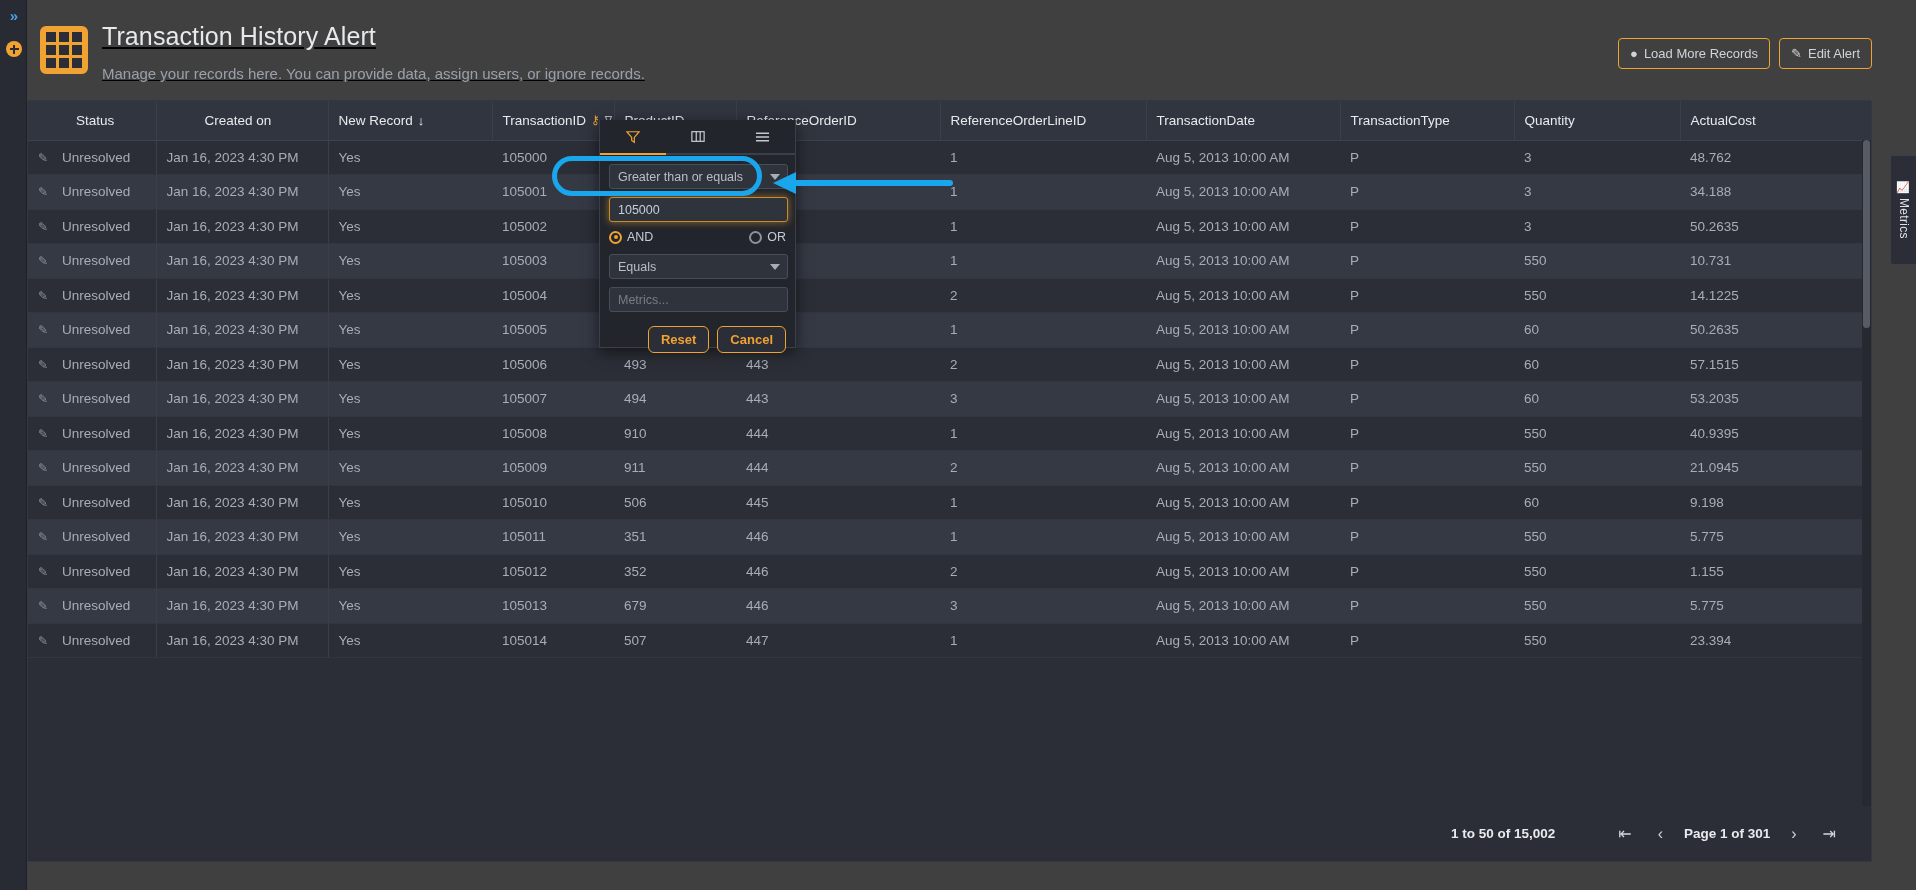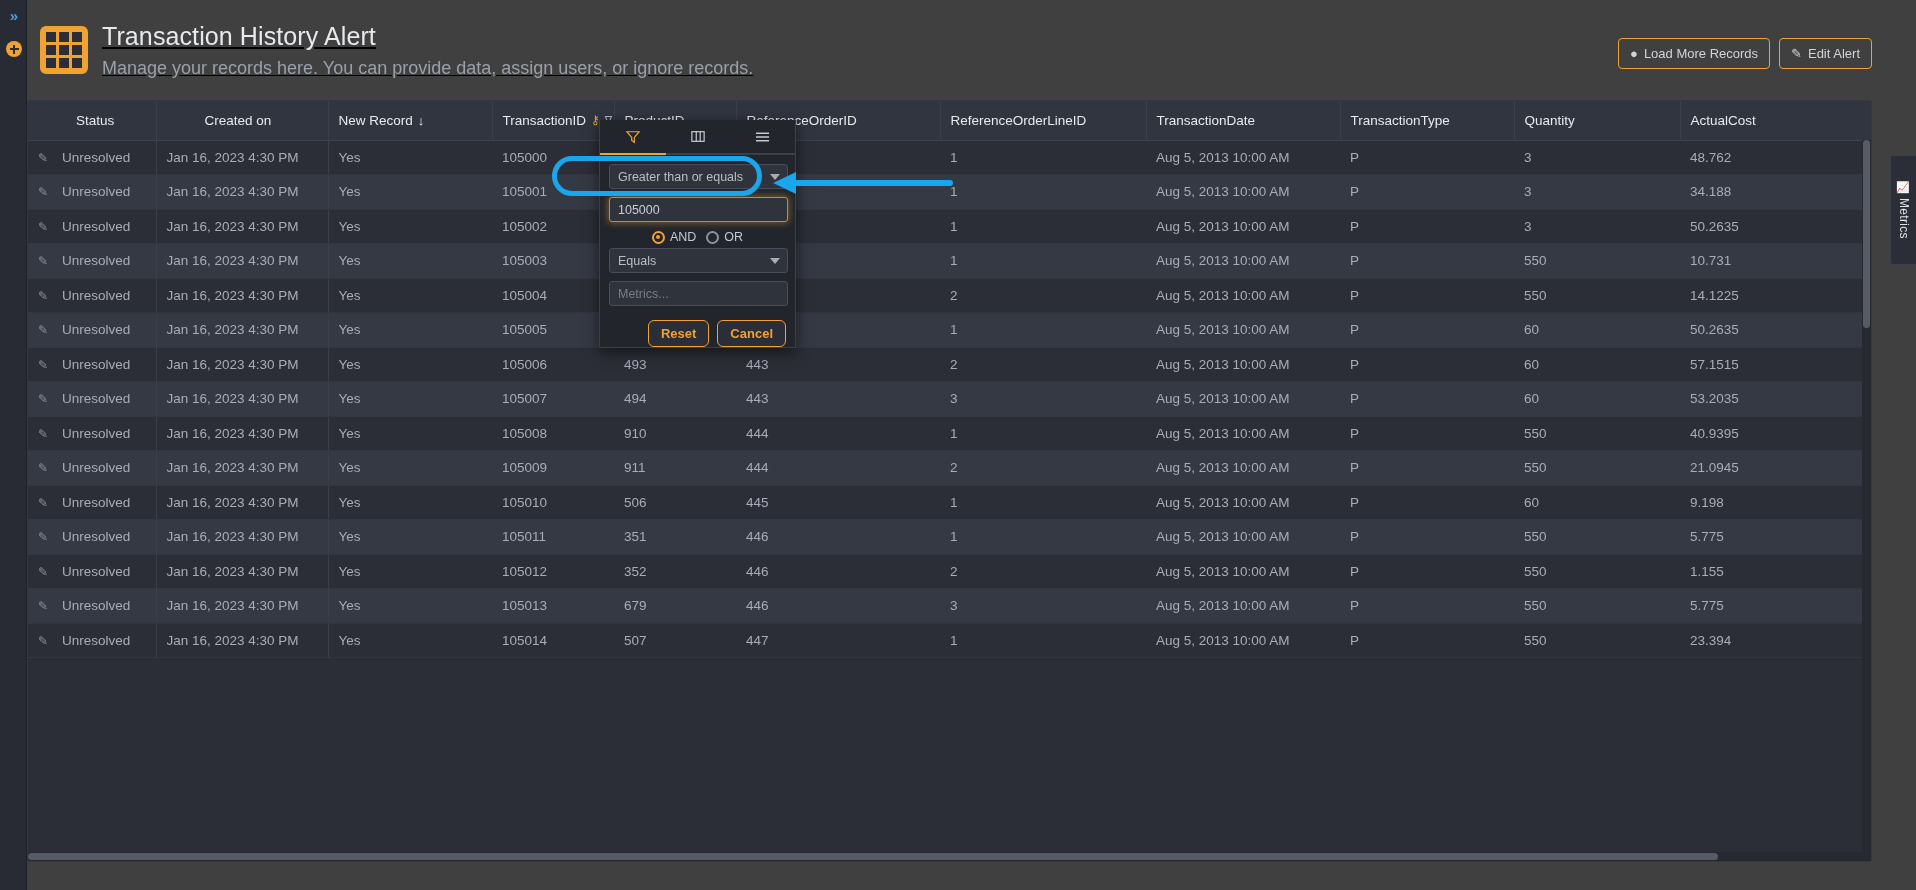--- a/index.html
+++ b/index.html
@@ -42,21 +42,21 @@
   #page-header { position: relative; height: 100px; padding: 22px 0 0 13px; }
   #title-block { display: flex; align-items: flex-start; }
   #app-icon {
     width: 48px; height: 48px; border: 3px solid #f0a232; border-radius: 6px;
     margin-right: 14px; margin-top: 4px; display: grid;
     grid-template-columns: 1fr 1fr 1fr; grid-template-rows: 1fr 1fr 1fr;
     gap: 3px; padding: 3px; background: #f0a232;
   }
   #app-icon i { background: #2b2e36; display: block; }
   #page-title { color: #e7e9ec; font-size: 25px; font-weight: 400; letter-spacing: .1px; }
-  #page-subtitle { color: #9aa0aa; font-size: 18px; margin-top: 7px; }
+  #page-subtitle { color: #9aa0aa; font-size: 15px; margin-top: 14px; }
 
   #header-actions { position: absolute; right: 44px; top: 38px; display: flex; gap: 9px; }
   .hdr-btn {
     border: 1px solid #f0a232; border-radius: 4px; background: transparent;
     color: #cfd3da; font-size: 13px; padding: 7px 11px; cursor: pointer;
     font-family: "Liberation Sans", sans-serif; display: flex; align-items: center; gap: 6px;
     white-space: nowrap;
   }
   .hdr-btn .gl { font-size: 13px; color: #cfd3da; }
 
@@ -160,22 +160,22 @@
     width: 0; height: 0; border-left: 5px solid transparent; border-right: 5px solid transparent;
     border-top: 6px solid #a7adb8;
   }
   .finput { cursor: text; }
   .finput.placeholder { color: #777d87; }
   #val-input {
     border: 1px solid #c98b2e; box-shadow: 0 0 7px 1px rgba(201,139,46,.55);
     color: #c8ced8;
   }
   #logic-row {
-    display: flex; align-items: center; justify-content: center; gap: 10px;
-    margin: 2px 0 4px 0; color: #c5cad3; font-size: 12.5px;
+    display: flex; align-items: center; justify-content: space-between; gap: 10px;
+    margin: 2px 0 10px 0; color: #c5cad3; font-size: 12.5px;
   }
   .radio {
     width: 13px; height: 13px; border-radius: 50%; border: 2px solid #8d939d;
     display: inline-block; position: relative; cursor: pointer;
   }
   .radio.on { border-color: #f0a232; }
   .radio.on::after {
     content: ""; position: absolute; left: 2.5px; top: 2.5px; width: 4px; height: 4px;
     border-radius: 50%; background: #f0a232;
   }
@@ -512,20 +512,28 @@
             </tr>
           </tbody>
       </table>
       <div id="grid-vscroll">
           <i></i>
         </div>
       <div id="grid-hscroll">
           <i></i>
         </div>
     </div>
+    <div id="grid-footer">
+      <span id="range-label">1 to 50 of 15,002</span>
+      <button class="pg-btn">⇤</button>
+      <button class="pg-btn">‹</button>
+      <span id="page-label">Page 1 of 301</span>
+      <button class="pg-btn">›</button>
+      <button class="pg-btn">⇥</button>
+    </div>
   </div>
 
   <div id="metrics-tab">
     <span class="ic">📈</span>
     <span class="lbl">Metrics</span>
   </div>
 
   <div id="filter-popup">
     <div id="popup-tabs">
       <div class="ptab active">

